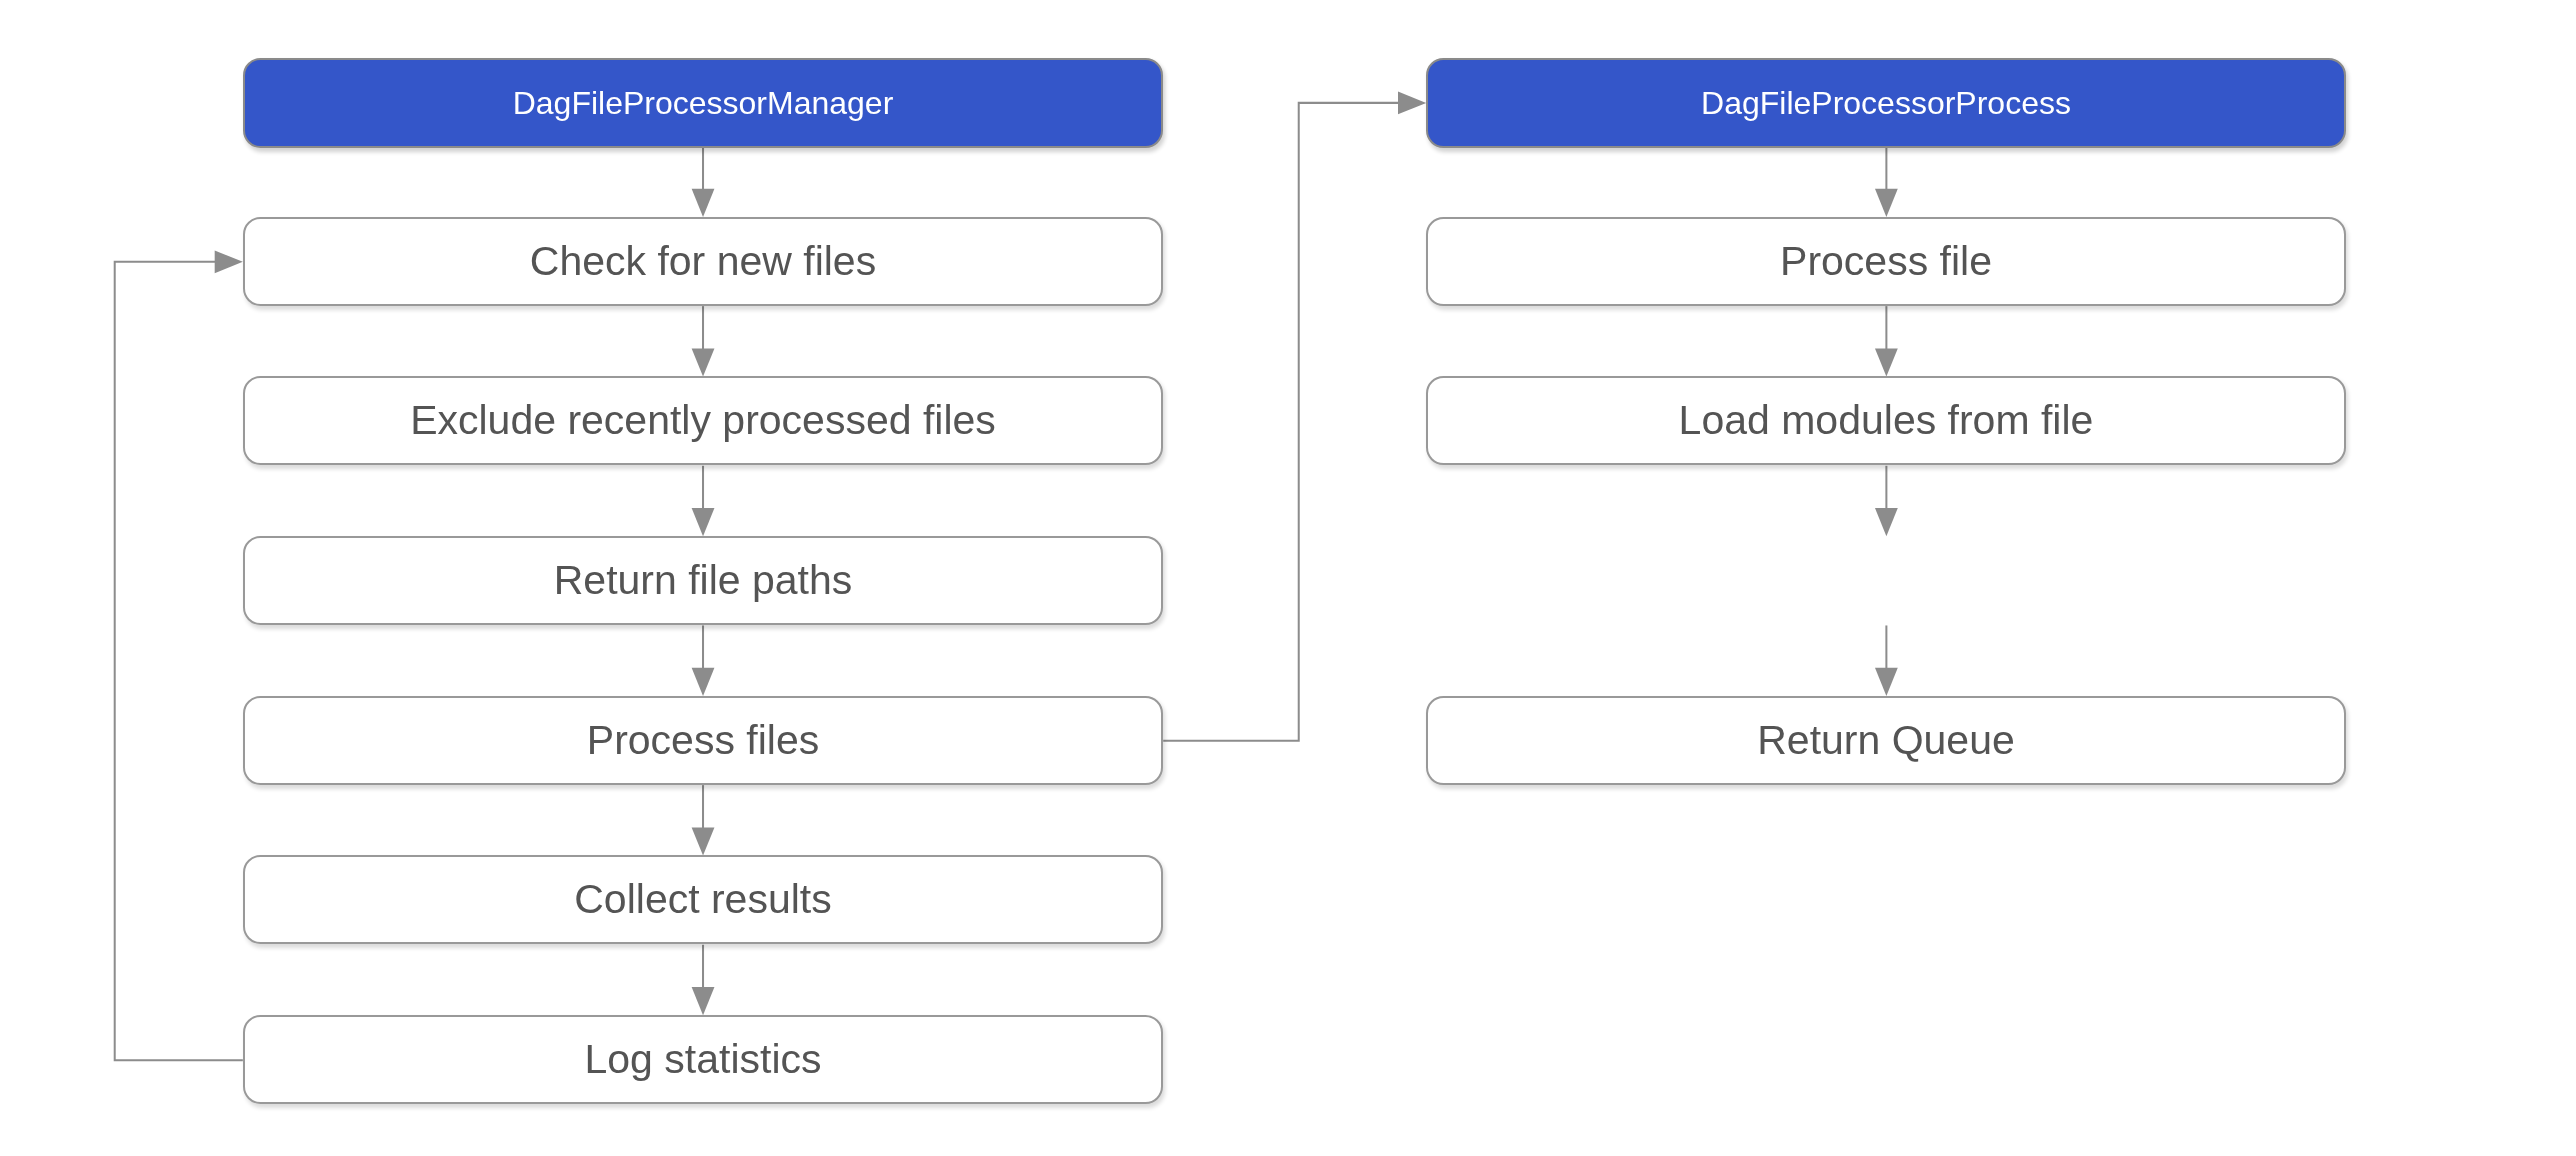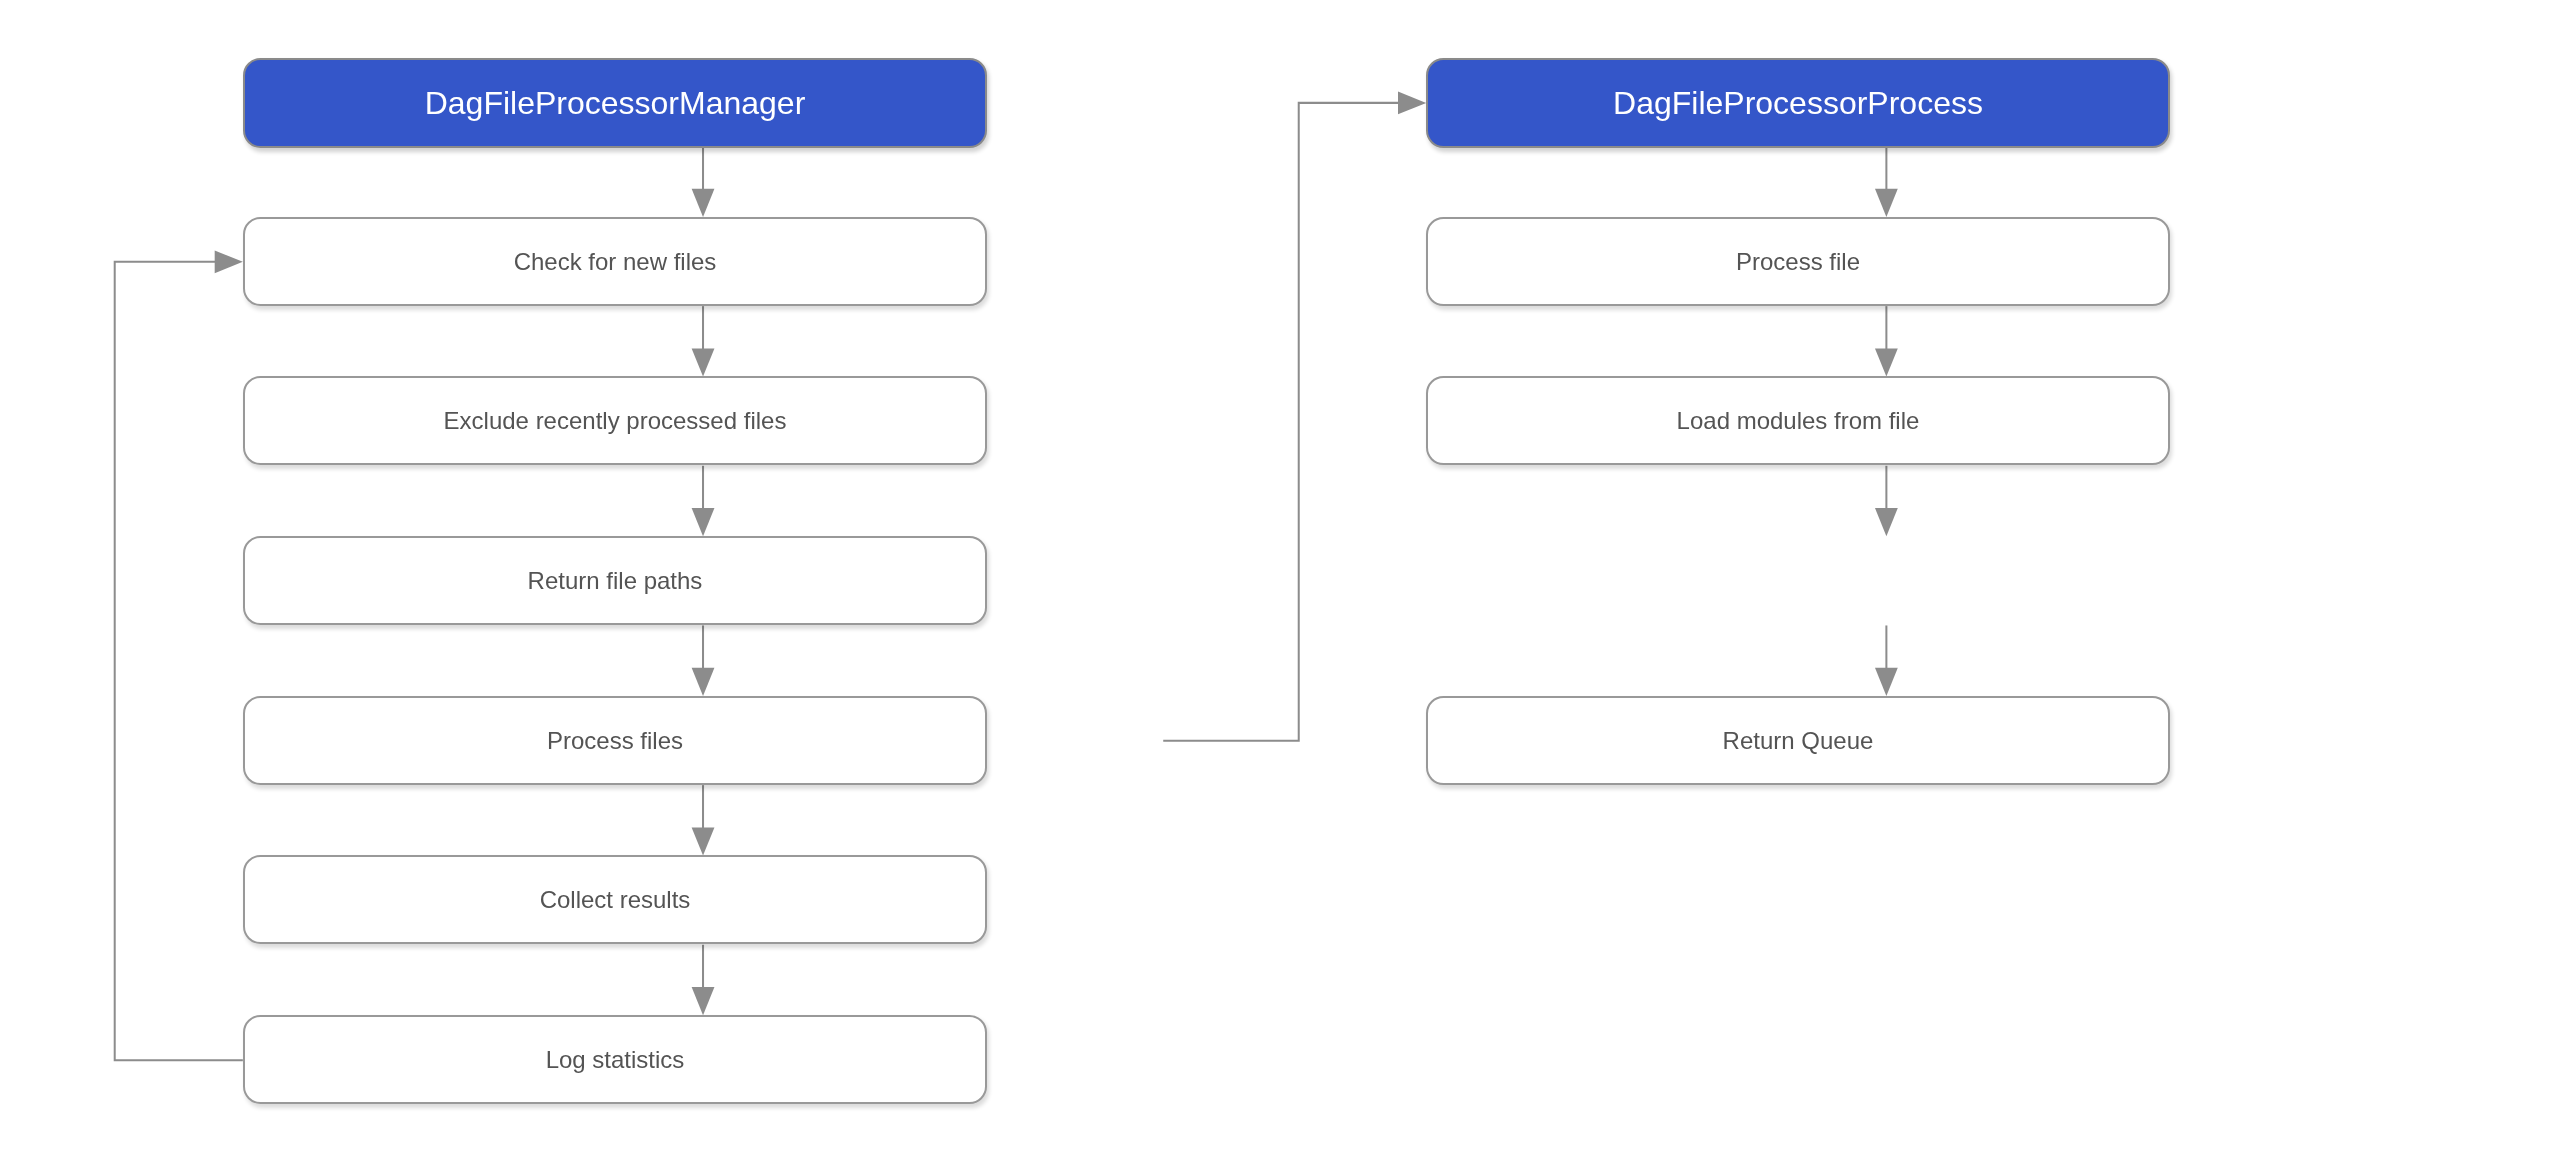--- a/index.html
+++ b/index.html
@@ -17,35 +17,35 @@
   }
   .edges {
     position: absolute;
     left: 0;
     top: 0;
     width: 2576px;
     height: 1157px;
   }
   .node {
     position: absolute;
-    width: 744px;
+    width: 920px;
     height: 89px;
     box-sizing: border-box;
     border-radius: 17.4px;
     display: flex;
     align-items: center;
     justify-content: center;
     text-align: center;
     white-space: nowrap;
   }
   .step-node {
     background: #ffffff;
     border: 2px solid #999999;
     color: #545454;
-    font-size: 24px;
+    font-size: 41px;
     box-shadow: 2px 3.4px 4px rgba(0,0,0,0.14);
   }
   .header-node {
     background: #3456c9;
     border: 2px solid #8a8a8a;
     color: #ffffff;
     font-size: 32px;
     height: 90px;
     box-shadow: 2px 3.4px 4px rgba(0,0,0,0.18);
   }

